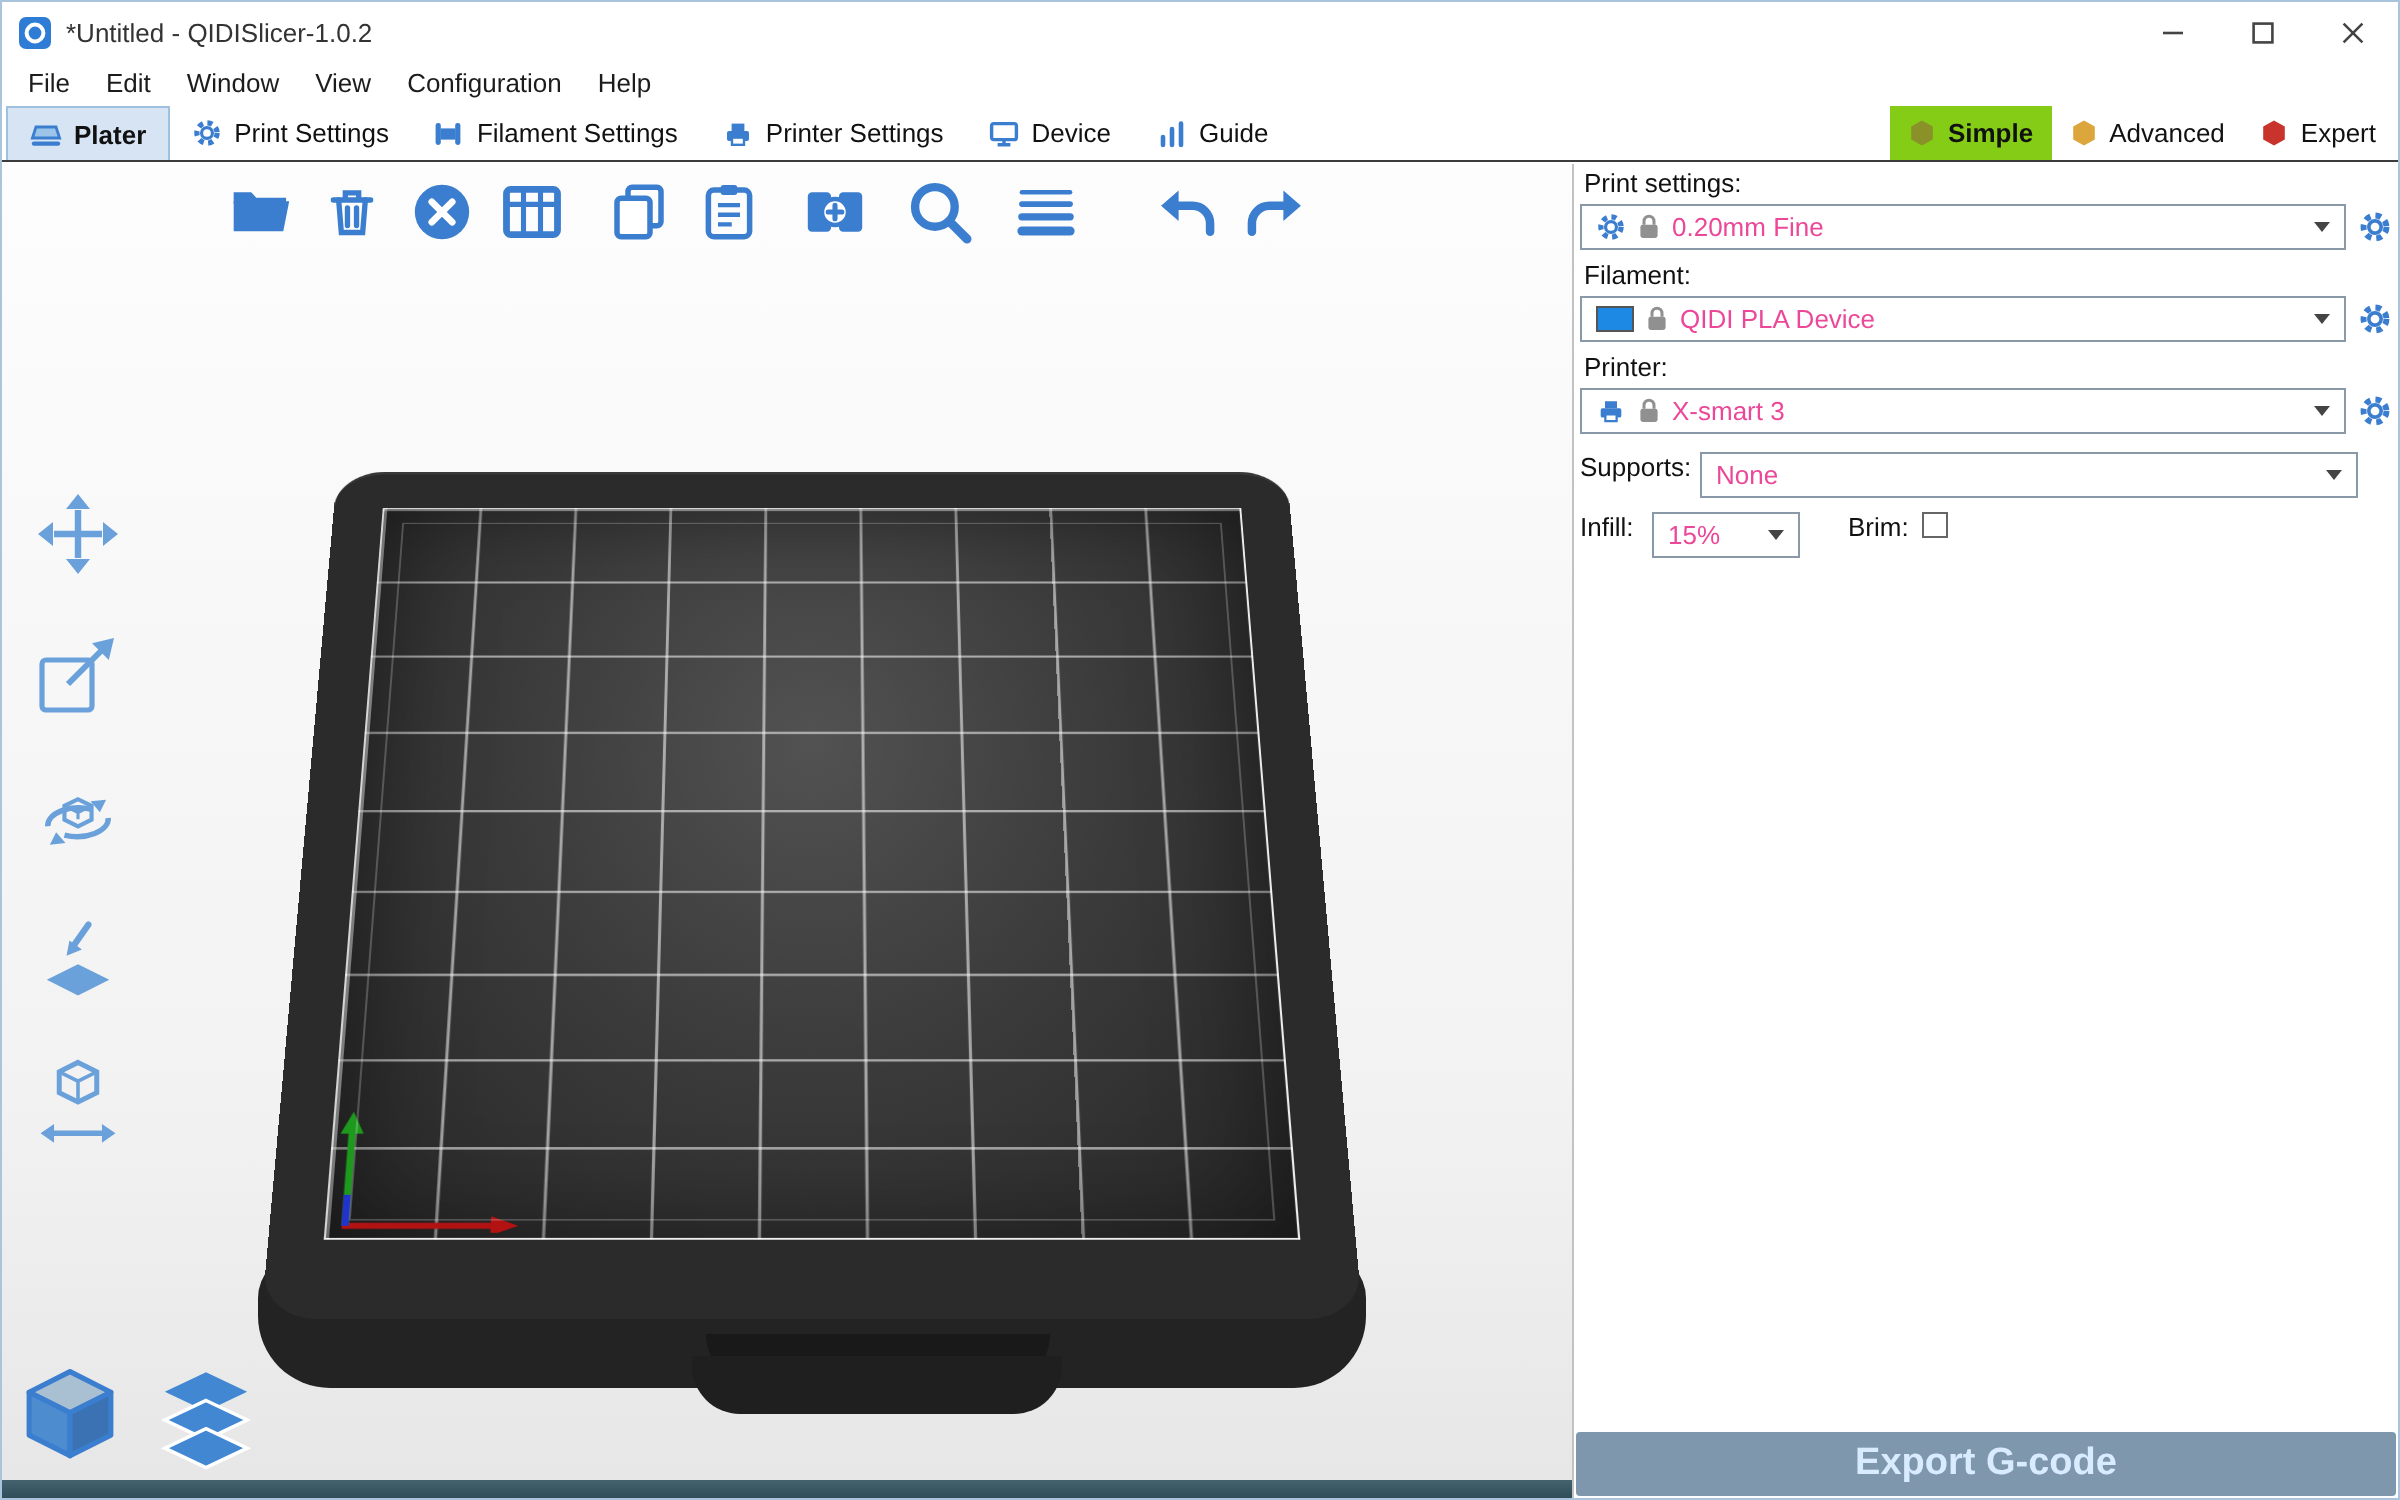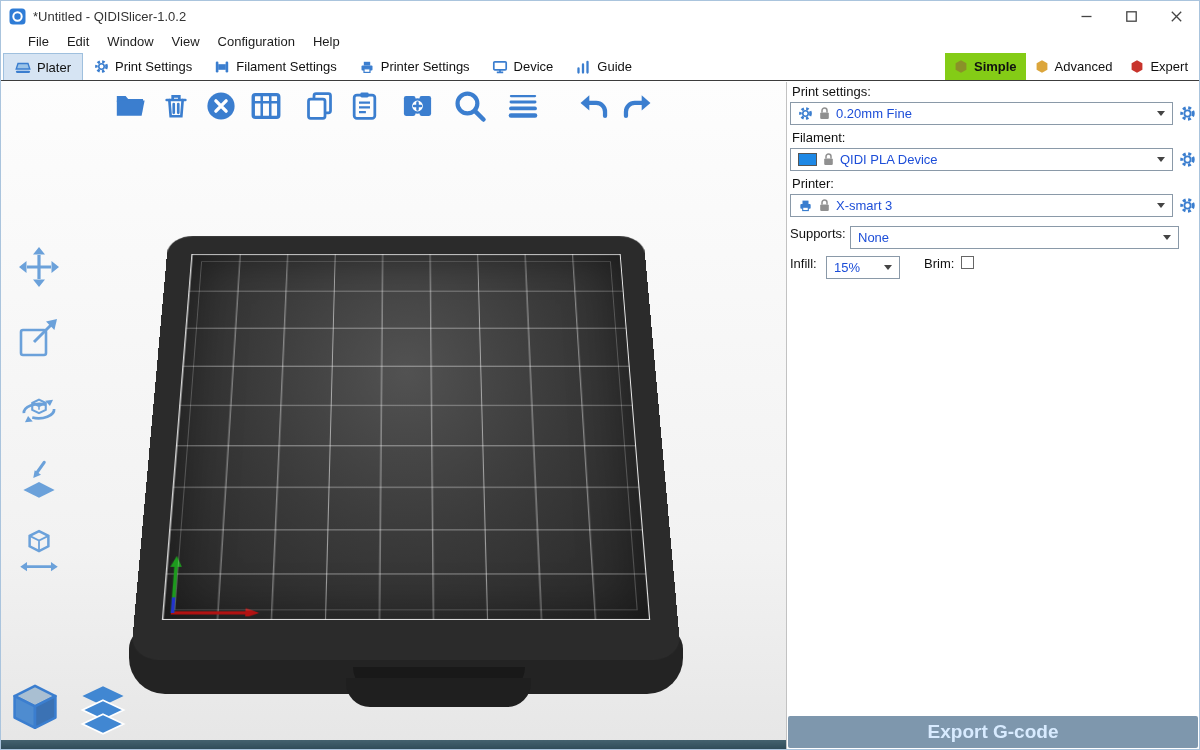--- a/index.html
+++ b/index.html
@@ -7,27 +7,27 @@
   body { font-family:"Liberation Sans", sans-serif; background:#fff; }
   .app { position:relative; width:1200px; height:750px; background:#fff; border:1px solid #aac4dd; overflow:hidden; }
 
   
   .titlebar { height:30px; display:flex; align-items:center; padding-left:8px; background:#fff; }
   .titlebar .title { font-size:13px; color:#333; margin-left:7px; }
   .win-controls { margin-left:auto; display:flex; height:30px; }
   .win-btn { width:45px; height:30px; display:flex; align-items:center; justify-content:center; }
 
   
-  .menubar { height:22px; display:flex; align-items:center; padding-left:18px; background:#fff; }
+  .menubar { height:22px; display:flex; align-items:center; padding-left:4px; background:#fff; }
   .menu-item { font-size:13px; color:#1c1c1c; padding:0 9px; line-height:22px; }
 
   
   .tabbar { height:28px; display:flex; align-items:stretch; padding:0 2px; border-bottom:1px solid #3c3c3c; background:#fff; }
   .tab { display:flex; align-items:center; gap:6px; padding:0 11px; font-size:13px; color:#111; white-space:nowrap; }
-  .tab.active { background:#d6e4f3; border:1px solid #9fc0de; border-bottom:none; }
+  .tab.active { background:#d6e4f3; border:1px solid #9fc0de; border-bottom:none;font-weight:bold; }
   .modes { margin-left:auto; display:flex; align-items:stretch; }
   .mode { display:flex; align-items:center; gap:6px; padding:0 9px; font-size:13px; color:#111; }
   .mode.active { background:#84cc16; font-weight:bold; }
 
   
   .main { position:absolute; left:0; top:81px; width:1198px; height:668px; }
   .viewport { position:absolute; left:0; top:0; width:785px; height:668px;
               background:linear-gradient(#fdfdfd 0%, #f2f2f2 70%, #e6e6e6 100%); overflow:hidden; }
 
   
@@ -70,21 +70,21 @@
   .plate::after { content:""; position:absolute; inset:10px; border:1px solid rgba(255,255,255,0.22); }
   .axes { position:absolute; left:3px; bottom:3px; }
 
   
   .sidebar { position:absolute; left:785px; top:0; width:413px; height:668px; background:#fff;
              border-left:1px solid #c2c2c2; padding:2px 3px; }
   .sb-label { font-size:13px; color:#111; margin:0 0 3px 2px; height:15px; line-height:15px; }
   .preset-row { display:flex; align-items:center; gap:6px; margin-bottom:5px; }
   .combo { flex:1; height:23px; border:1px solid #8a99a8; background:#fff; display:flex;
            align-items:center; gap:6px; padding:0 7px; }
-  .combo-text { font-size:13px; color:#1d4ed8; white-space:nowrap; overflow:hidden; }
+  .combo-text { font-size:13px; color:#ec4899; white-space:nowrap; overflow:hidden; }
   .chev { width:0; height:0; border-left:4px solid transparent; border-right:4px solid transparent;
           border-top:5px solid #444; margin-left:auto; }
   .gear-btn { width:17px; height:17px; display:flex; align-items:center; justify-content:center; }
   .opt-row { display:flex; align-items:flex-start; margin-top:9px; }
   .opt-label { font-size:13px; color:#111; white-space:nowrap; }
   .checkbox { width:13px; height:13px; border:1px solid #666; background:#fff; display:inline-block; }
   .export-btn { position:absolute; left:1px; right:1px; bottom:2px; height:32px; background:#7e97ad;
                 border-radius:2px; display:flex; align-items:center; justify-content:center;
                 font-size:19px; font-weight:bold; color:#d8ebff; }
 

